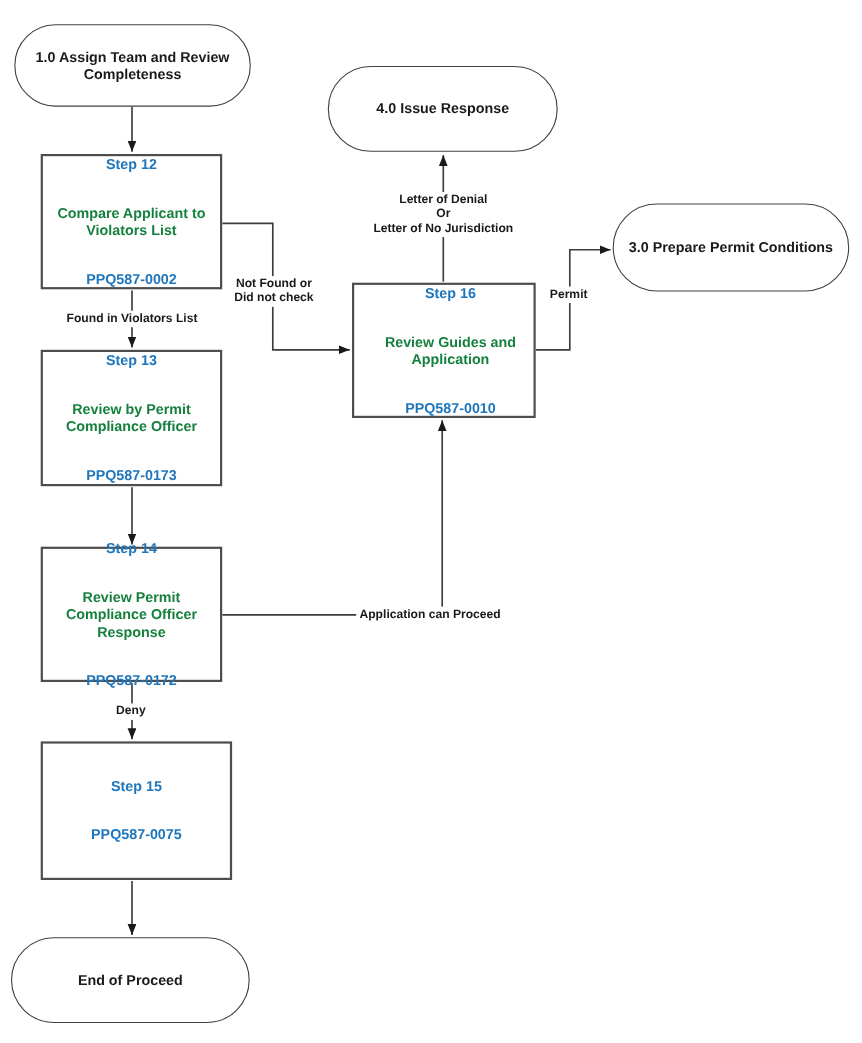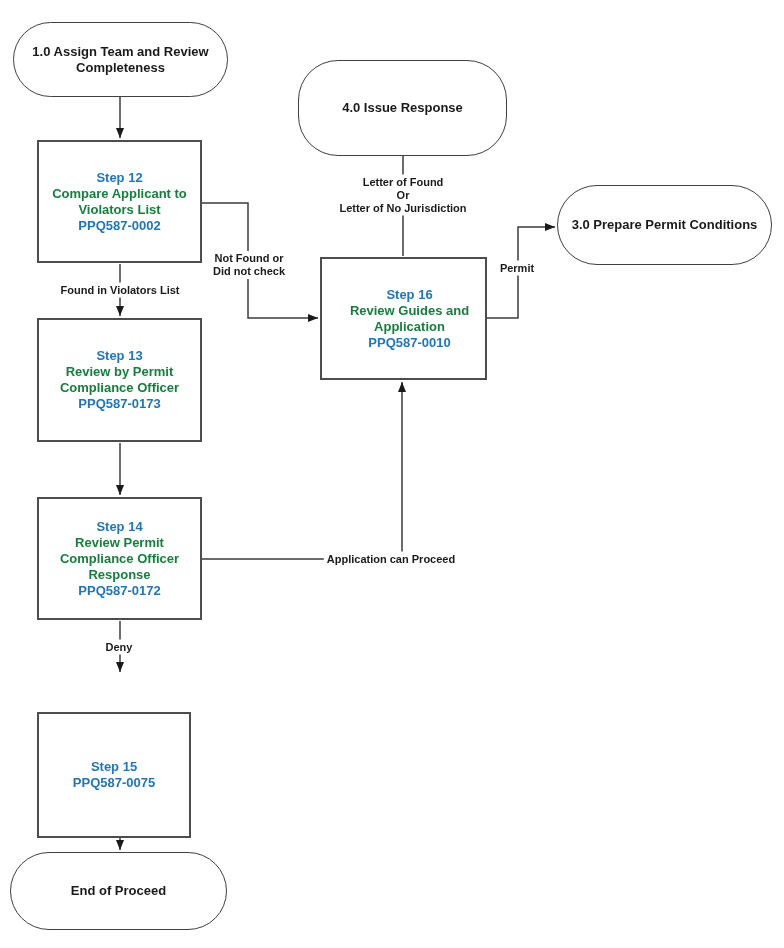--- a/index.html
+++ b/index.html
@@ -40,20 +40,21 @@
     line-height: 16px;
     padding: 4px 10px;
     white-space: pre-line;
   }
   .process {
     border: 2px solid #4d4d4d;
     flex-direction: column;
     font-size: 13px;
     line-height: 16px;
     padding: 2px;
+    gap: 28px;
   }
   .process .step-name { color: var(--accent-blue, #1E76BD); }
   .process .step-title { white-space: pre-line; color: #15803d; }
   .process .step-code { color: var(--accent-blue, #1E76BD); }
   .edge-label {
     position: absolute;
     transform: translate(-50%, -50%);
     background: #ffffff;
     color: #1a1a1a;
     font-size: 11px;
@@ -87,21 +88,21 @@
       <path d="M403,256 L403,141" marker-end="url(#arrow)"></path>
       <path d="M487,318 L518,318 L518,227 L555,227" marker-end="url(#arrow)"></path>
     </g>
   </svg>
 
   <div class="node terminator" style="left:13px; top:22px; width:215px; height:75px;">
     <span>1.0 Assign Team and Review
 Completeness</span>
   </div>
 
-  <div class="node terminator" style="left:298px; top:60px; width:209px; height:96px;">
+  <div class="node terminator" style="left:298px; top:60px; width:209px; height:78px;">
     <span>4.0 Issue Response</span>
   </div>
 
   <div class="node terminator" style="left:557px; top:185px; width:215px; height:80px;">
     <span>3.0 Prepare Permit Conditions</span>
   </div>
 
   <div class="node terminator" style="left:10px; top:852px; width:217px; height:78px;">
     <span>End of Proceed</span>
   </div>
@@ -121,40 +122,40 @@
   </div>
 
   <div class="node process" style="left:37px; top:497px; width:165px; height:123px;">
     <div class="step-name">Step 14</div>
     <div class="step-title">Review Permit
 Compliance Officer
 Response</div>
     <div class="step-code">PPQ587-0172</div>
   </div>
 
-  <div class="node process" style="left:37px; top:712px; width:154px; height:126px;">
+  <div class="node process" style="left:37px; top:674px; width:174px; height:126px;">
     <div class="step-name">Step 15</div>
     <div class="step-code">PPQ587-0075</div>
   </div>
 
   <div class="node process" style="left:320px; top:257px; width:167px; height:123px;padding-left:14px;">
     <div class="step-name">Step 16</div>
     <div class="step-title">Review Guides and
 Application</div>
     <div class="step-code">PPQ587-0010</div>
   </div>
 
   <div class="edge-label" style="left:120px; top:290px;">Found in Violators List</div>
 
   <div class="edge-label" style="left:249px; top:265px;">Not Found or
 Did not check</div>
 
   <div class="edge-label" style="left:119px; top:647px;">Deny</div>
 
-  <div class="edge-label" style="left:403px; top:195px;">Letter of Found
+  <div class="edge-label" style="left:403px; top:195px;">Letter of Denial
 Or
 Letter of No Jurisdiction</div>
 
   <div class="edge-label" style="left:517px; top:268px;">Permit</div>
 
   <div class="edge-label" style="left:391px; top:559px;">Application can Proceed</div>
 
 </div>
 
 </body></html>

